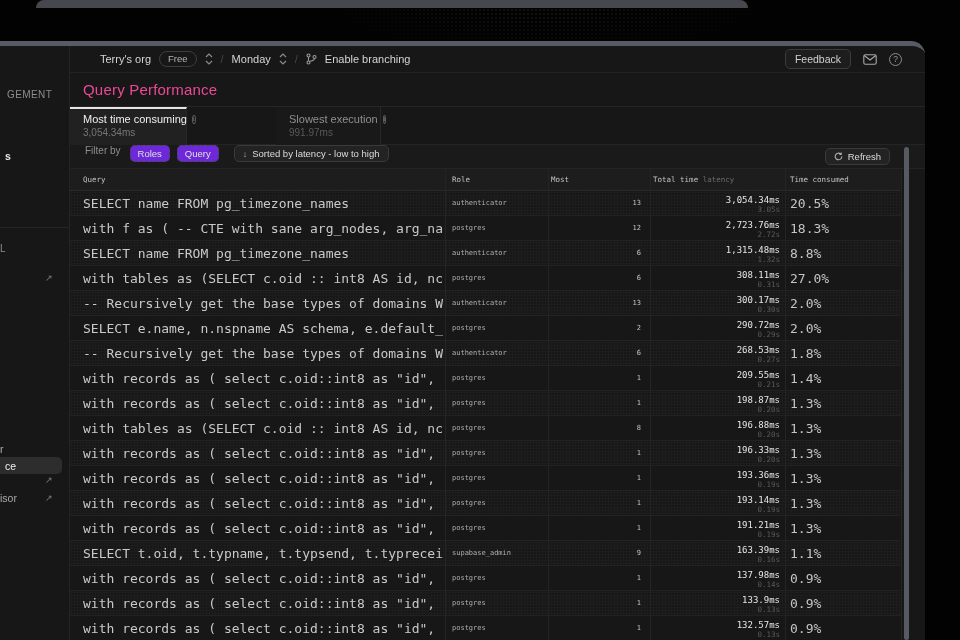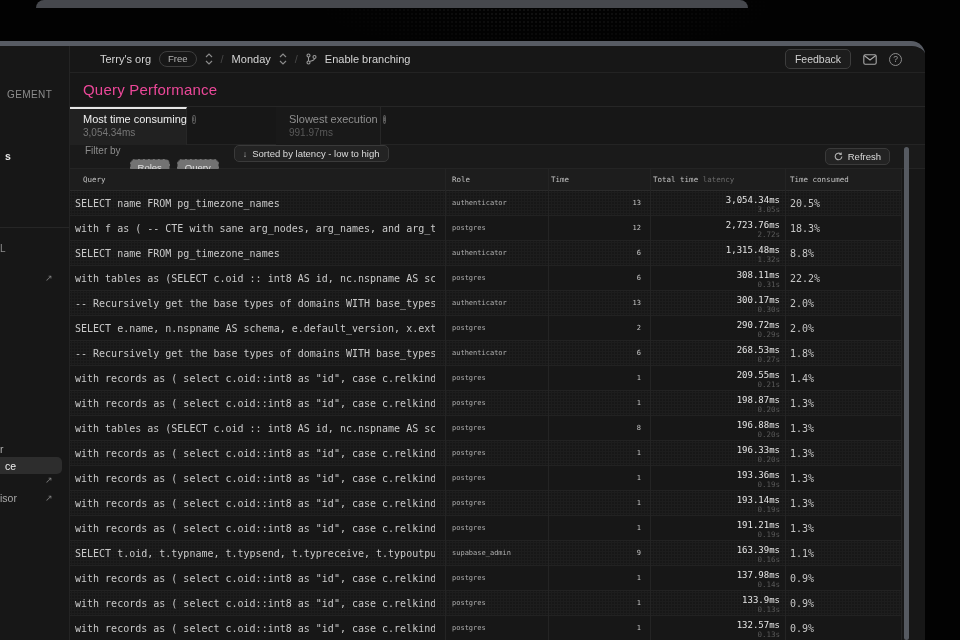--- a/index.html
+++ b/index.html
@@ -50,42 +50,42 @@
   .tab.active .tab-label { color:#efefef; }
   .tab-value { margin-top:2px; font-size:10px; color:#595959; white-space:nowrap; }
   .tab.active .tab-value { color:#767676; }
   .info-i { width:9px; height:9px; border:1px solid #5c5c5c; border-radius:50%; color:#8a8a8a; font-size:6px;
     display:inline-flex; align-items:center; justify-content:center; font-family:"Liberation Serif",serif; }
 
   
   .filterbar { position:absolute; left:84px; top:99px; width:855px; height:24px; border-bottom:1px solid #242424; background:#1a1a1a; }
   .fb-left { position:absolute; left:15px; top:0; height:23px; display:flex; gap:7px; }
   .fb-label { font-size:10px; color:#8e8e8e; margin-right:2px; }
-  .chip { display:inline-flex; align-items:center; border:1px dashed #474747; background:#737373; border-radius:5px;
-          height:17px; padding:0 7px; font-size:9.5px; color:#e0e0e0;margin-top:14px; }
+  .chip { display:inline-flex; align-items:center; border:1px dashed #474747; background:#6d28d9; border-radius:5px;
+          height:17px; padding:0 7px; font-size:9.5px; color:#e0e0e0; }
   .sortbtn { display:inline-flex; align-items:center; gap:5px; border:1px solid #3a3a3a; background:#232323;
           border-radius:5px; height:17px; padding:0 8px; font-size:9.5px; color:#dcdcdc; margin-left:8px; }
   .refreshbtn { position:absolute; right:35px; top:3px; display:inline-flex; align-items:center; gap:5px;
           border:1px solid #3a3a3a; background:#232323; border-radius:5px; height:17px; padding:0 8px; font-size:9.5px; color:#dcdcdc; }
 
   
   .mono { font-family:"DejaVu Sans Mono",monospace; }
   .thead { position:absolute; left:84px; top:123px; width:831px; height:22px; border-bottom:1px solid #2a2a2a; background:#1d1d1d; }
   .th { position:absolute; top:0; height:22px; line-height:22px; font-size:7.5px; color:#c2c2c2; white-space:nowrap; }
   .th .sub { color:#6b6b6b; }
   .rows { position:absolute; left:84px; top:145px; width:831px; height:450px; background:#171717; }
   .trow { position:relative; width:831px; height:25px; border-bottom:1px solid #222222; }
   .trow:nth-child(odd) { background-image:radial-gradient(circle, rgba(255,255,255,0.026) 1px, transparent 1.1px); background-size:3px 3px; }
   .cell { position:absolute; white-space:nowrap; overflow:hidden; }
-  .c-query { left:5px; top:0; width:360px; height:25px; line-height:25px; font-size:10px; color:#c9c9c9; }
+  .c-query { left:13px; top:0; width:360px; height:25px; line-height:25px; font-size:13px; color:#c9c9c9; }
   .c-role  { left:382px; top:0; width:92px; height:25px; line-height:25px; font-size:7px; color:#aeaeae; }
   .c-calls { left:486px; top:0; width:85px; height:25px; line-height:25px; font-size:7px; color:#c4c4c4; text-align:right; }
   .c-ms  { left:580px; top:4px;  width:130px; font-size:9px;   color:#e6e6e6; text-align:right; }
   .c-sec { left:580px; top:14px; width:130px; font-size:7.5px; color:#5a5a5a; text-align:right; }
-  .c-pct { left:720px; top:0; width:100px; height:25px; line-height:25px; font-size:10px; color:#c4c4c4; }
+  .c-pct { left:720px; top:0; width:100px; height:25px; line-height:25px; font-size:13px; color:#c4c4c4; }
   .vline { position:absolute; top:123px; height:472px; width:1px; background:#242424; z-index:2; }
   .scroll-thumb { position:absolute; left:918px; top:101px; width:5px; height:493px; background:#565a61; border-radius:3px; z-index:4; }
 
   svg { display:block; }
 </style>
 </head>
 <body>
 
 <div class="desktop">
   <div class="halo"></div>
@@ -186,21 +186,21 @@
               <polyline points="7.2,0.6 7.2,2.4 5.4,2.4"></polyline>
             </svg>
         </span>
         <span>Refresh</span>
       </button>
     </div>
 
     <div class="thead dotted mono">
       <div class="th" style="left:13px;">Query</div>
       <div class="th" style="left:382px;">Role</div>
-      <div class="th" style="left:481px;">Time</div>
+      <div class="th" style="left:481px;">Most</div>
       <div class="th" style="left:583px;">
         <span>Total time</span>
         <span class="sub">latency</span>
       </div>
       <div class="th" style="left:720px;">Time consumed</div>
     </div>
 
     <div class="rows" id="rows">
   <div class="trow">
     <div class="cell c-query mono">SELECT name FROM pg_timezone_names</div>
@@ -228,21 +228,21 @@
     <div class="cell c-sec mono">1.32s</div>
     <div class="cell c-pct mono">8.8%</div>
   </div>
 
   <div class="trow">
     <div class="cell c-query mono">with tables as (SELECT c.oid :: int8 AS id, nc.nspname AS schema, c.relname AS name, c.r</div>
     <div class="cell c-role mono">postgres</div>
     <div class="cell c-calls mono">6</div>
     <div class="cell c-ms mono">308.11ms</div>
     <div class="cell c-sec mono">0.31s</div>
-    <div class="cell c-pct mono">22.2%</div>
+    <div class="cell c-pct mono">27.0%</div>
   </div>
 
   <div class="trow">
     <div class="cell c-query mono">-- Recursively get the base types of domains WITH base_types AS ( WITH RECURSIVE recurse</div>
     <div class="cell c-role mono">authenticator</div>
     <div class="cell c-calls mono">13</div>
     <div class="cell c-ms mono">300.17ms</div>
     <div class="cell c-sec mono">0.30s</div>
     <div class="cell c-pct mono">2.0%</div>
   </div>

